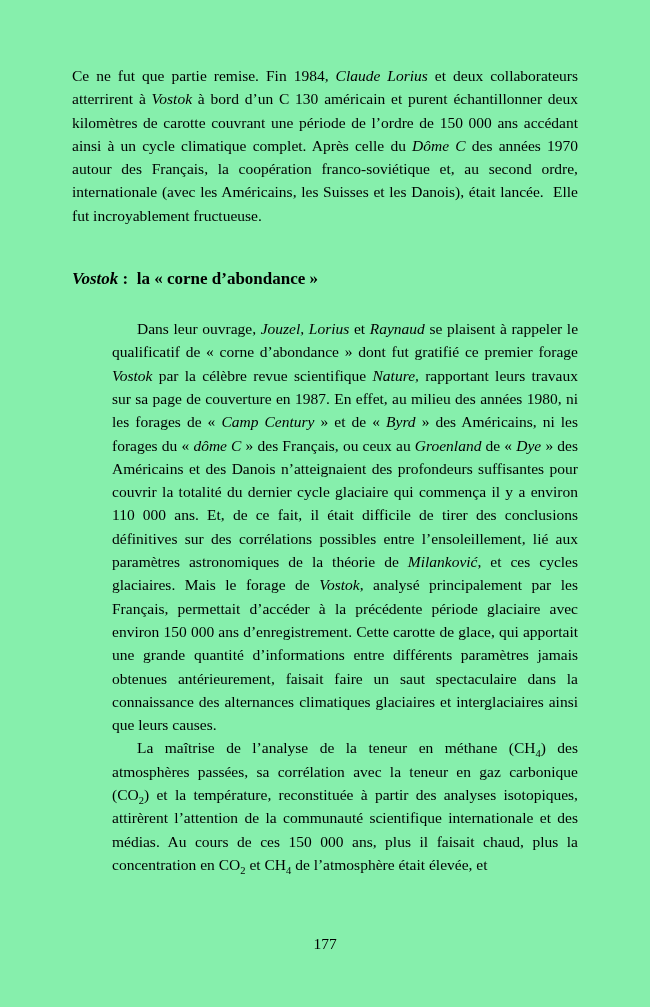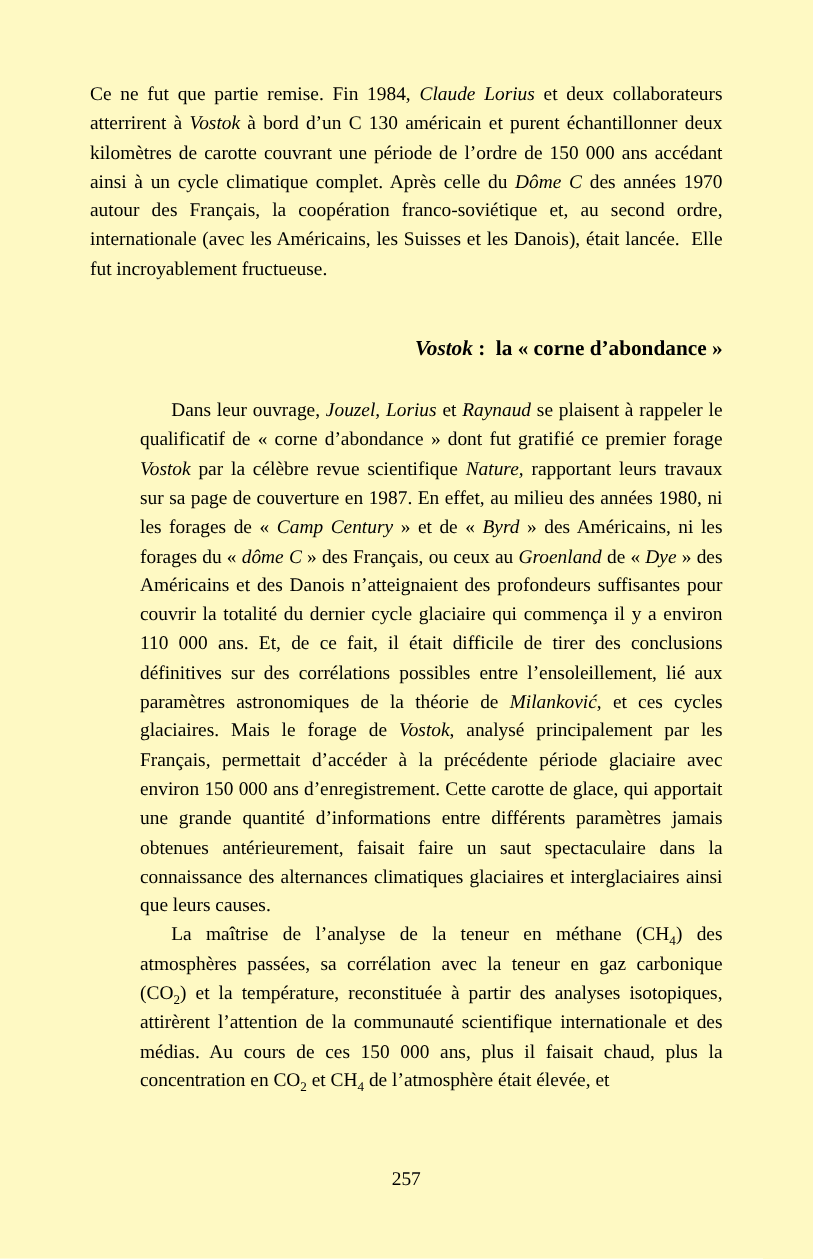--- a/index.html
+++ b/index.html
@@ -4,21 +4,21 @@
 <style>
   html, body {
     margin: 0;
     padding: 0;
     background: #ffffff;
   }
   .page {
     position: relative;
     width: 650px;
     height: 1007px;
-    background: #fef9c3;
+    background: #86efac;
     color: #000000;
     font-family: "Liberation Serif", "DejaVu Serif", serif;
     overflow: hidden;
   }
   .text-block {
     position: absolute;
     left: 72px;
     top: 64px;
     width: 506px;
   }
@@ -31,21 +31,21 @@
   }
   .para.indented {
     text-indent: 25px;
     margin-left: 40px;
   }
   .heading {
     margin: 40px 0 27px 0;
     font-size: 17px;
     line-height: 23px;
     font-weight: bold;
-    text-align: right;
+    text-align: left;
   }
   .para sub {
     font-size: 0.68em;
     line-height: 0;
   }
   .page-number {
     position: absolute;
     top: 932px;
     left: 0;
     width: 100%;
@@ -57,14 +57,14 @@
 </head>
 <body>
 
 <div class="page">
   <div class="text-block">
     <p class="para"><span>Ce ne fut que partie remise. Fin 1984, </span><i>Claude Lorius</i><span> et deux collaborateurs atterrirent à </span><i>Vostok</i><span> à bord d’un C 130 américain et purent échantillonner deux kilomètres de carotte couvrant une période de l’ordre de 150&nbsp;000 ans accédant ainsi à un cycle climatique complet. Après celle du </span><i>Dôme C</i><span> des années 1970 autour des Français, la coopération franco-soviétique et, au second ordre, internationale (avec les Américains, les Suisses et les Danois), était lancée.&nbsp; Elle fut incroyablement fructueuse.</span></p>
     <h1 class="heading"><i>Vostok</i><span>&nbsp;:&nbsp; la « corne d’abondance »</span></h1>
     <p class="para indented"><span>Dans leur ouvrage, </span><i>Jouzel, Lorius</i><span> et </span><i>Raynaud</i><span> se plaisent à rappeler le qualificatif de « corne d’abondance » dont fut gratifié ce premier forage </span><i>Vostok</i><span> par la célèbre revue scientifique </span><i>Nature,</i><span> rapportant leurs travaux sur sa page de couverture en 1987. En effet, au milieu des années 1980, ni les forages de « </span><i>Camp Century</i><span> » et de « </span><i>Byrd</i><span> » des Américains, ni les forages du « </span><i>dôme C</i><span> » des Français, ou ceux au </span><i>Groenland</i><span> de « </span><i>Dye</i><span> » des Américains et des Danois n’atteignaient des profondeurs suffisantes pour couvrir la totalité du dernier cycle glaciaire qui commença il y a environ 110&nbsp;000 ans. Et, de ce fait, il était difficile de tirer des conclusions définitives sur des corrélations possibles entre l’ensoleillement, lié aux paramètres astronomiques de la théorie de </span><i>Milanković</i><span>, et ces cycles glaciaires. Mais le forage de </span><i>Vostok</i><span>, analysé principalement par les Français, permettait d’accéder à la précédente période glaciaire avec environ 150&nbsp;000 ans d’enregistrement. Cette carotte de glace, qui apportait une grande quantité d’informations entre différents paramètres jamais obtenues antérieurement, faisait faire un saut spectaculaire dans la connaissance des alternances climatiques glaciaires et interglaciaires ainsi que leurs causes.</span></p>
     <p class="para indented"><span>La maîtrise de l’analyse de la teneur en méthane (CH</span><sub>4</sub><span>) des atmosphères passées, sa corrélation avec la teneur en gaz carbonique (CO</span><sub>2</sub><span>) et la température, reconstituée à partir des analyses isotopiques, attirèrent l’attention de la communauté scientifique internationale et des médias. Au cours de ces 150&nbsp;000 ans, plus il faisait chaud, plus la concentration en CO</span><sub>2</sub><span> et CH</span><sub>4</sub><span> de l’atmosphère était élevée, et</span></p>
   </div>
-  <div class="page-number">257</div>
+  <div class="page-number">177</div>
 </div>
 
 </body></html>

